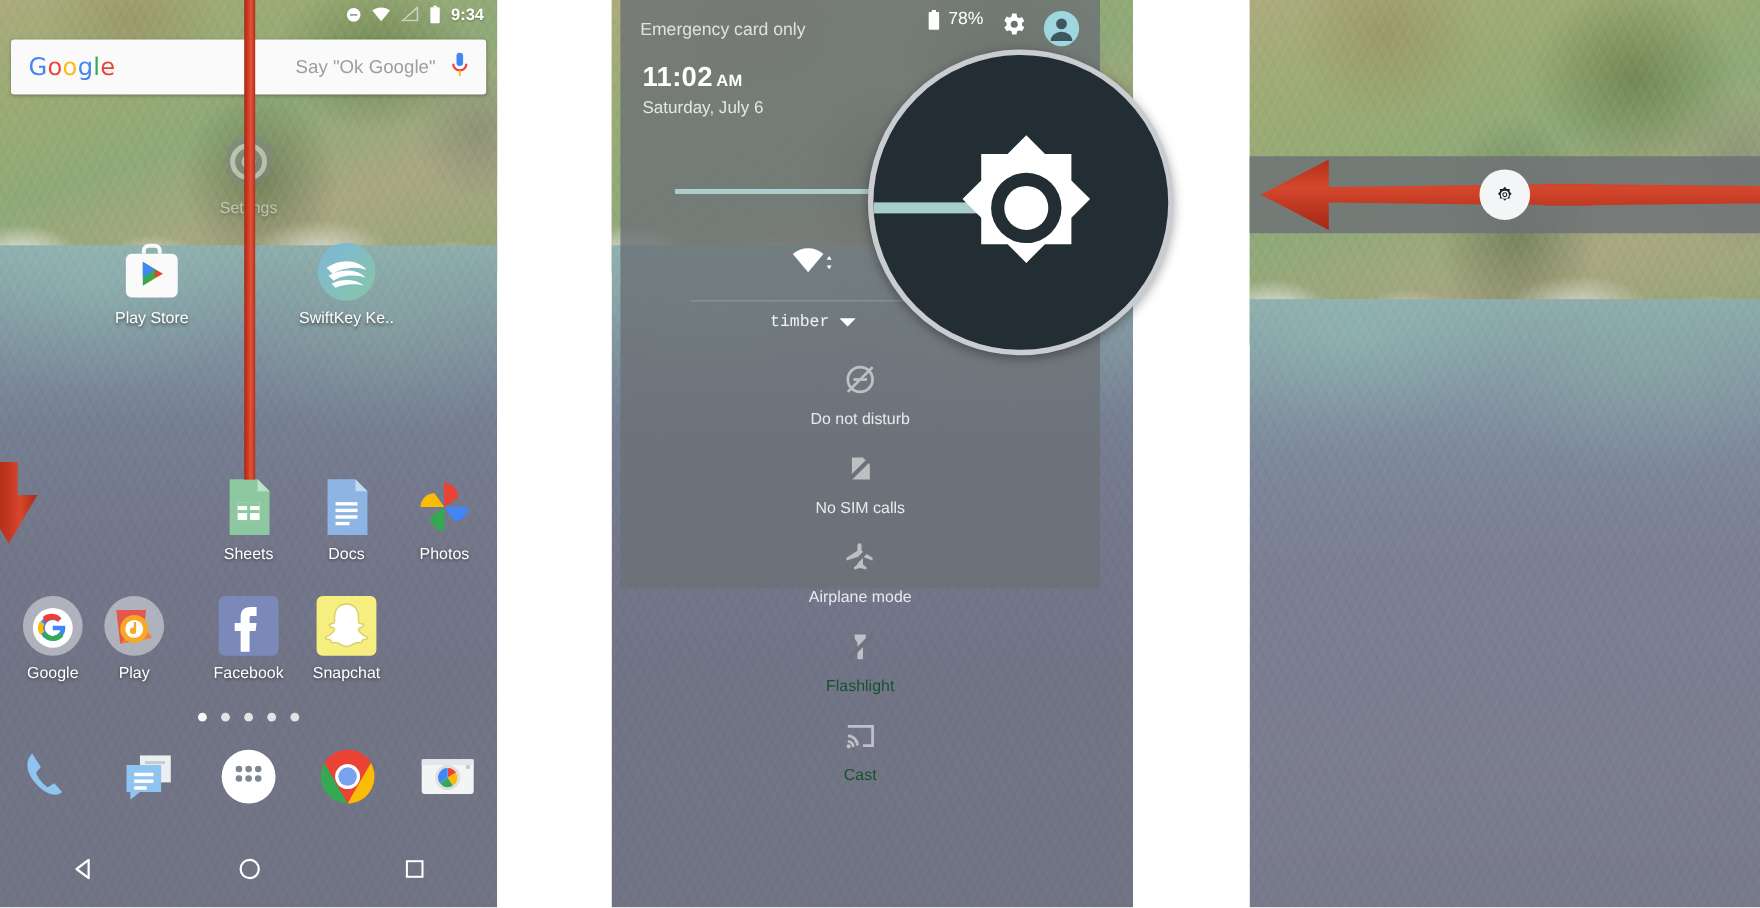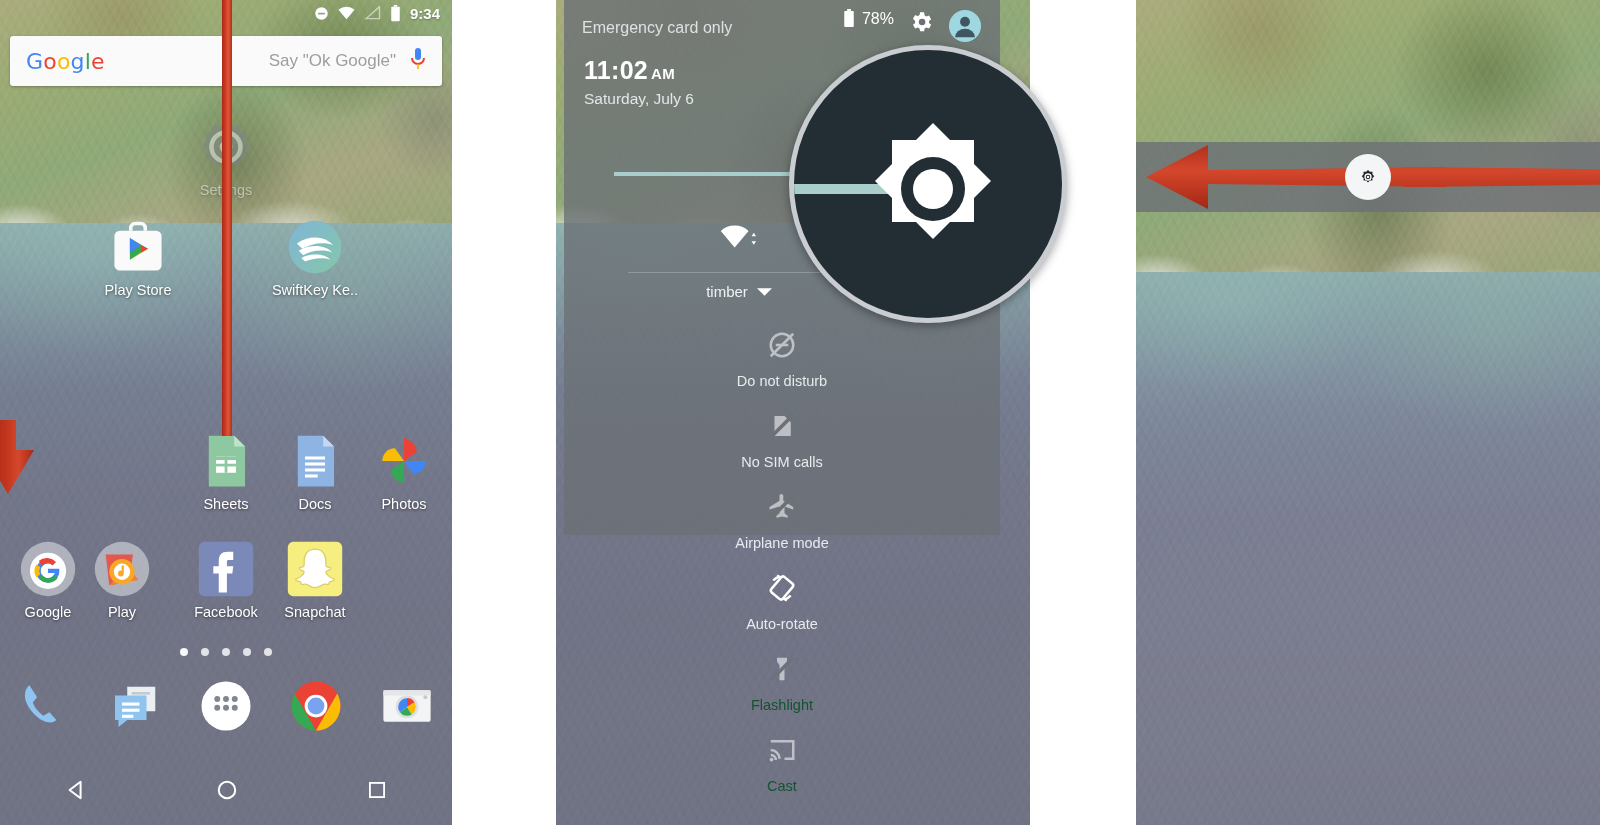--- a/index.html
+++ b/index.html
@@ -129,21 +129,21 @@
   .qs-clock .t{ font-size:25px; font-weight:bold; letter-spacing:.3px; }
   .qs-clock .t .ampm{ font-size:15px; font-weight:bold; margin-left:3px; }
   .qs-clock .d{ font-size:15.5px; color:#e4e6e9; margin-top:5px; }
 
   .qs-bright{ position:absolute; left:50px; right:18px; top:172px; height:4px; }
   .qs-bright .track{ position:absolute; inset:0; background:rgba(255,255,255,.92); }
   .qs-bright .fill{ position:absolute; left:0; top:0; height:100%; width:64%; background:#a8cdcb; }
 
   .qs-wifi{ position:absolute; left:50px; width:250px; top:222px; text-align:center; color:#fff; }
   .qs-wifi .divider{ margin:16px 14px 0 14px; height:1px; background:rgba(255,255,255,.22); }
-  .qs-ssid{ margin-top:10px; font-size:15px; color:#f0f1f3; display:flex; align-items:center; justify-content:center; gap:9px; }
+  .qs-ssid{ margin-top:10px; font-size:15px; color:#f0f1f3; display:flex; align-items:center; justify-content:center; gap:9px;font-family:Liberation Mono, monospace; }
 
   .tiles{ position:absolute; left:12px; right:12px; top:330px; display:grid; grid-template-columns:repeat(1,1fr); row-gap:22px; }
   .tile{ display:flex; flex-direction:column; align-items:center; gap:13px; }
   .tile .ic{ width:30px; height:30px; opacity:.55; }
   .tile.on .ic{ opacity:1; }
   .tile .tl{ font-size:14.5px; color:#e8eaec; }
   .tile.dimlbl .tl{ color:#14532d; }
 
   
   .magnifier{
@@ -534,29 +534,20 @@
         </div>
         <div class="tile">
           <span class="ic">
             <svg width="30" height="30" viewBox="0 0 24 24">
                 <path d="M21 14 v-2 l-8-5 V3 a1.5 1.5 0 0 0-3 0 v4 l-8 5 v2 l8-2.5 V17 l-2.5 2 v1.5 L12 19.5 l4.5 1 V19 L14 17 v-5.5z" fill="#fff"></path>
                 <line x1="3" y1="21" x2="21" y2="3" stroke="#6c7076" stroke-width="3"></line>
               </svg>
           </span>
           <span class="tl">Airplane mode</span>
         </div>
-        <div class="tile on">
-          <span class="ic">
-            <svg width="30" height="30" viewBox="0 0 24 24">
-                <rect x="6" y="4" width="12" height="16" rx="2" fill="none" stroke="#fff" stroke-width="2" transform="rotate(40 12 12)"></rect>
-                <path d="M5 6 a9 9 0 0 1 5-3 l-2-1 M19 18 a9 9 0 0 1-5 3 l2 1" fill="none" stroke="#fff" stroke-width="2"></path>
-              </svg>
-          </span>
-          <span class="tl">Auto-rotate</span>
-        </div>
         <div class="tile dimlbl">
           <span class="ic">
             <svg width="30" height="30" viewBox="0 0 24 24">
                 <path d="M8 3 h8 v3 l-2 3 v12 h-4 V9 L8 6 Z" fill="#fff"></path>
                 <line x1="3" y1="21" x2="21" y2="3" stroke="#6c7076" stroke-width="3"></line>
               </svg>
           </span>
           <span class="tl">Flashlight</span>
         </div>
         <div class="tile dimlbl">

